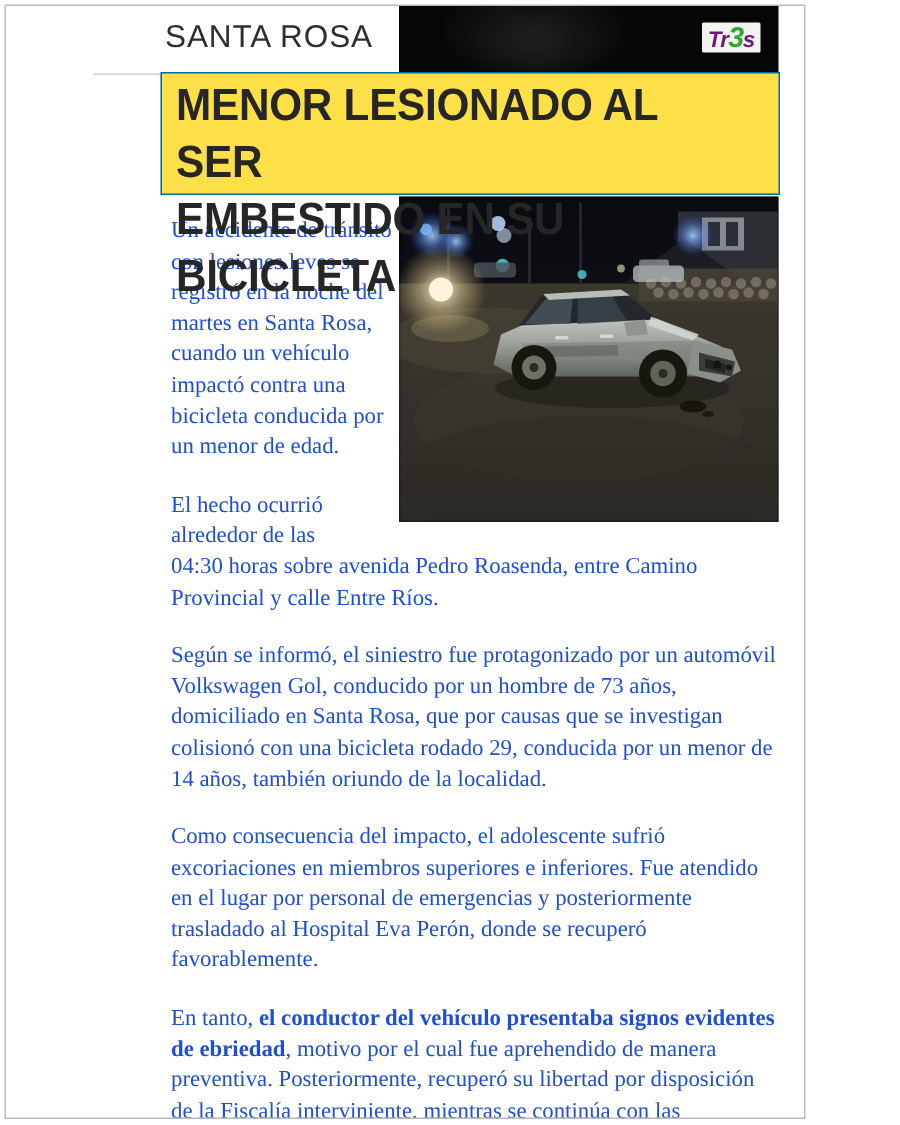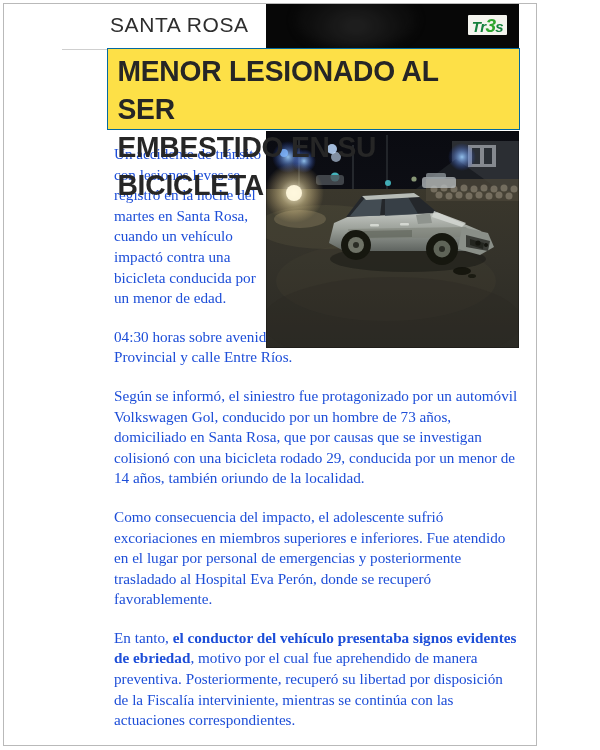--- a/index.html
+++ b/index.html
@@ -84,21 +84,21 @@
     padding: 1px 4px 0 4px;
     border-radius: 1px;
     line-height: 1;
     white-space: nowrap;
     font-family: "Liberation Sans", "DejaVu Sans", sans-serif;
   }
   .logo .lg-a, .logo .lg-c {
     font-size: 15px;
     font-weight: 700;
     font-style: italic;
-    color: #15803d;
+    color: #701a75;
     letter-spacing: -0.5px;
   }
   .logo .lg-b {
     font-size: 19px;
     font-weight: 700;
     font-style: italic;
     color: #2fa72f;
     letter-spacing: -1px;
   }
 
@@ -311,21 +311,21 @@
       <ellipse cx="206" cy="145" rx="4" ry="2" fill="#101109" opacity="0.7"></ellipse>
 
       <ellipse cx="126" cy="190" rx="130" ry="44" fill="#2a2922" opacity="0.35"></ellipse>
       <rect x="0" y="0" width="253" height="217" fill="none" stroke="#000000" stroke-opacity="0.25" stroke-width="2"></rect>
     </svg>
   </div>
 
   <div class="article">
     <p class="lead">Un accidente de tránsito con lesiones leves se registró en la noche del martes en Santa Rosa, cuando un vehículo impactó contra una bicicleta conducida por un menor de edad.</p>
 
-    <p class="wrapped"> <span class="rest">04:30 horas sobre avenida Pedro Roasenda, entre Camino Provincial y calle Entre Ríos.</span></p>
+    <p class="wrapped"><span>El hecho ocurrió alrededor de las</span> <span class="rest">04:30 horas sobre avenida Pedro Roasenda, entre Camino Provincial y calle Entre Ríos.</span></p>
 
     <p>Según se informó, el siniestro fue protagonizado por un automóvil Volkswagen Gol, conducido por un hombre de 73 años, domiciliado en Santa Rosa, que por causas que se investigan colisionó con una bicicleta rodado 29, conducida por un menor de 14 años, también oriundo de la localidad.</p>
 
     <p>Como consecuencia del impacto, el adolescente sufrió excoriaciones en miembros superiores e inferiores. Fue atendido en el lugar por personal de emergencias y posteriormente trasladado al Hospital Eva Perón, donde se recuperó favorablemente.</p>
 
     <p><span>En tanto, </span><b>el conductor del vehículo presentaba signos evidentes de ebriedad</b><span>, motivo por el cual fue aprehendido de manera preventiva. Posteriormente, recuperó su libertad por disposición de la Fiscalía interviniente, mientras se continúa con las actuaciones correspondientes.</span></p>
   </div>
 
 </div>
 

